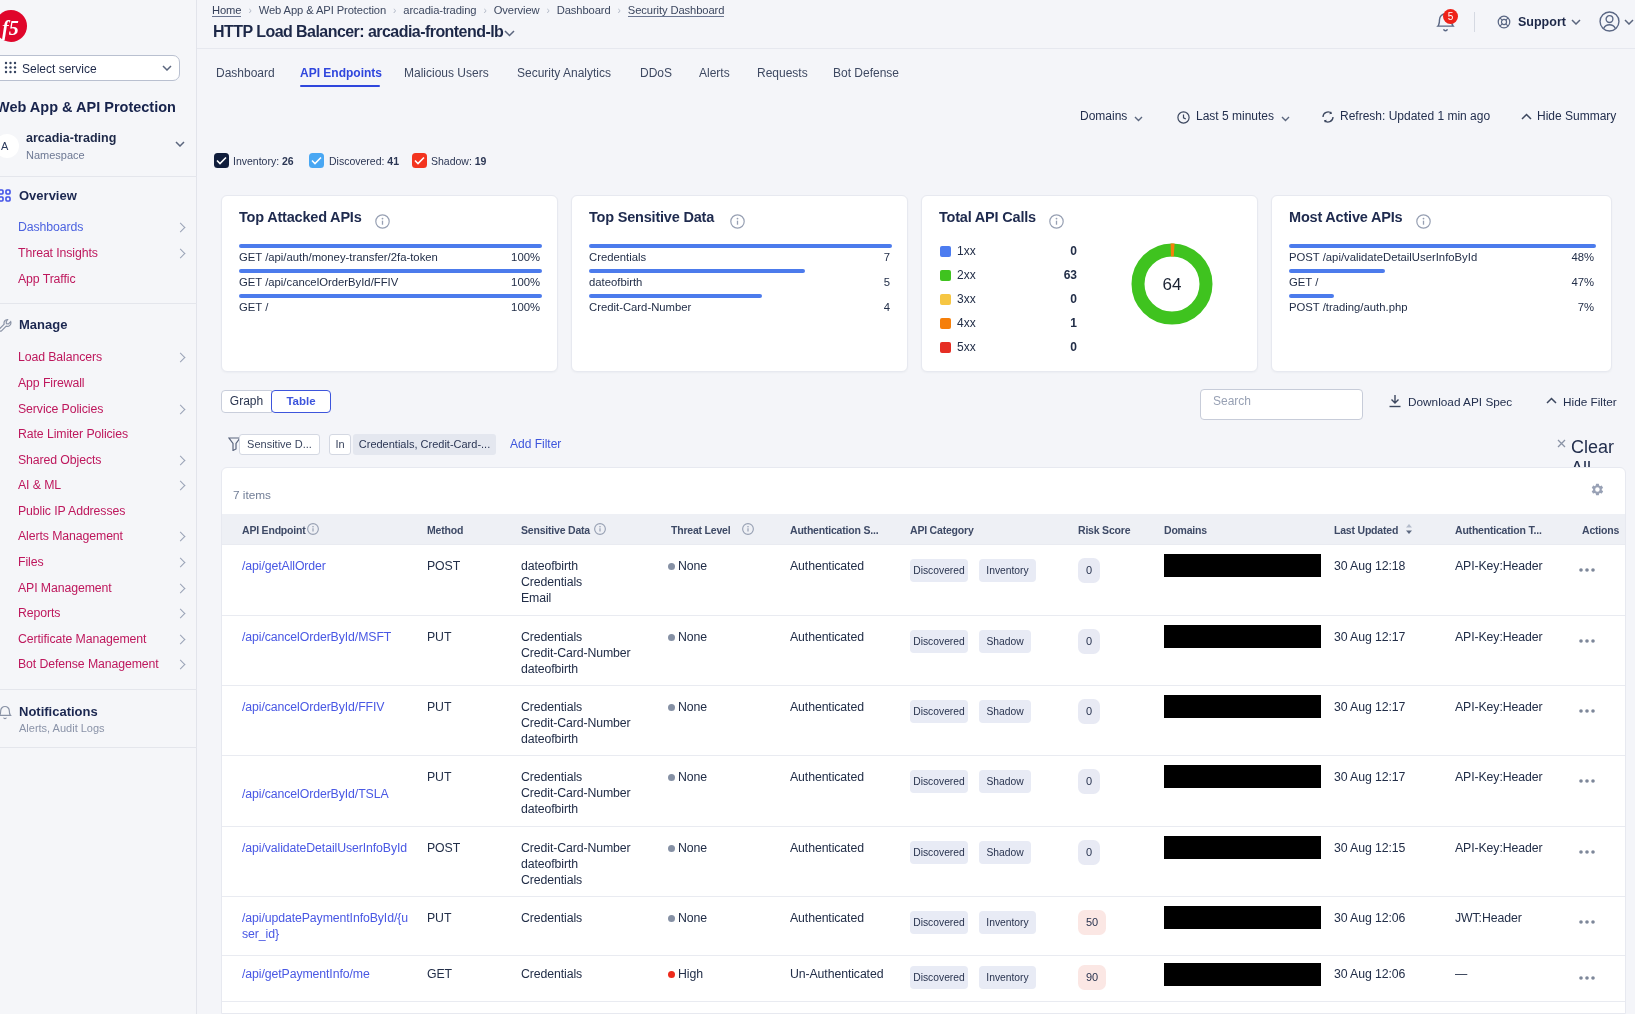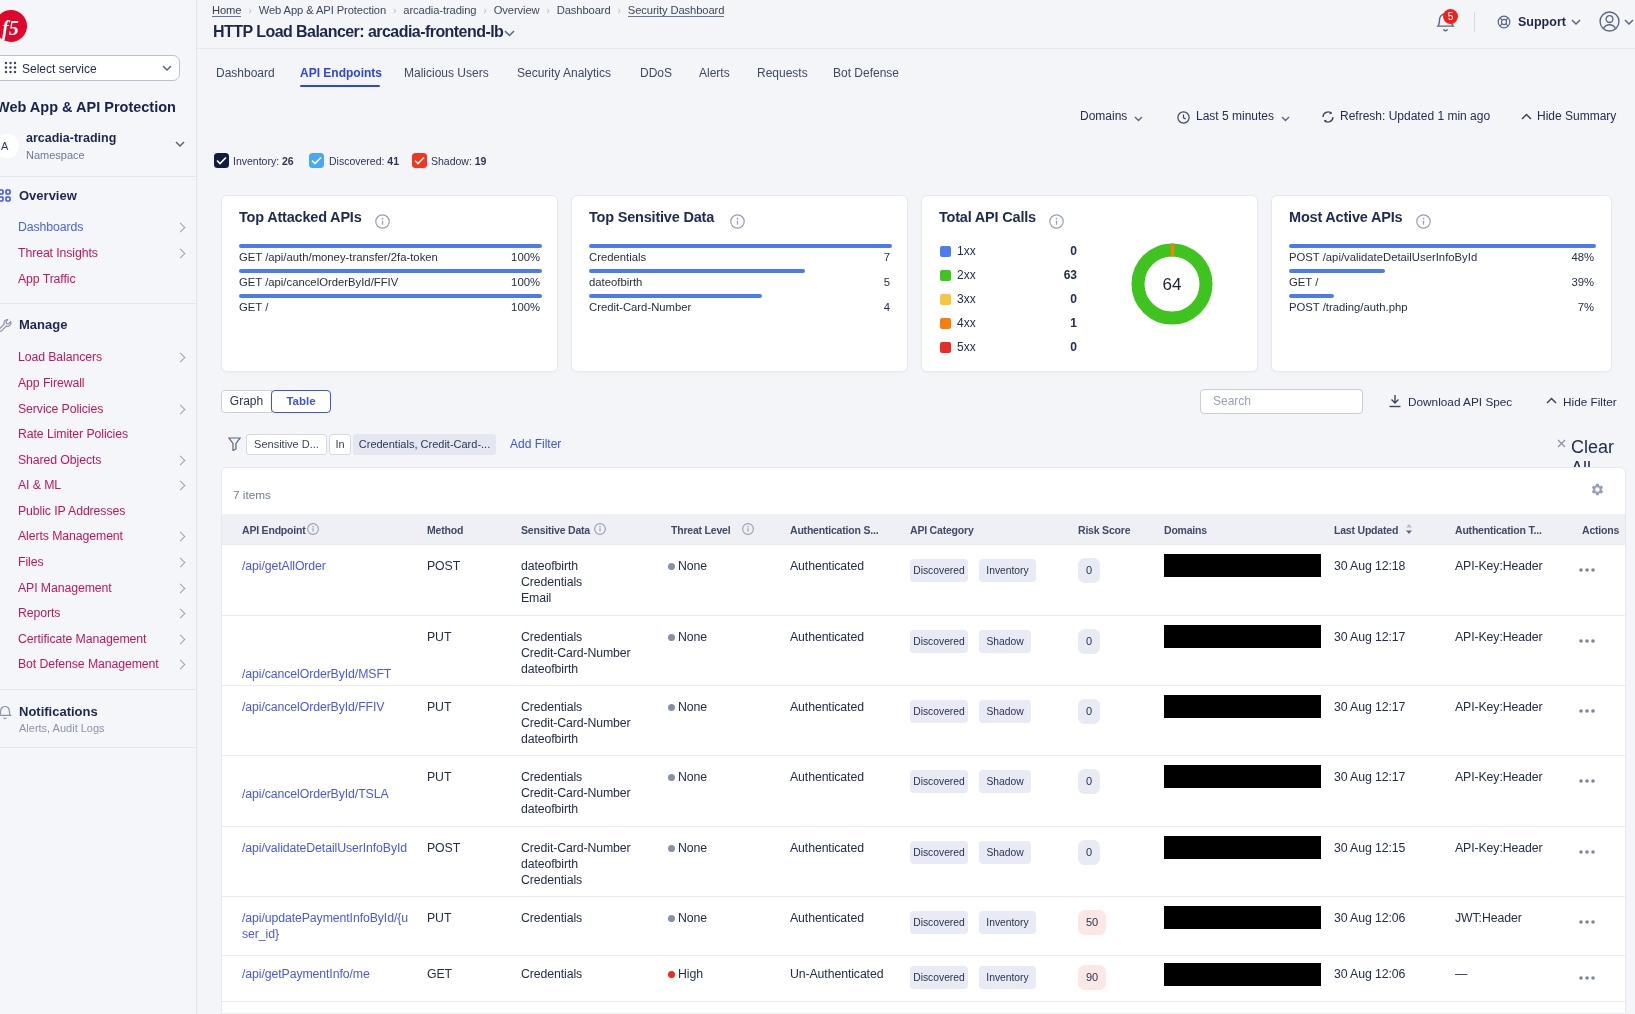--- a/index.html
+++ b/index.html
@@ -39,21 +39,21 @@
 .cardtitle { position:absolute; left:17px; top:13px; font-size:14.5px; font-weight:bold; letter-spacing:-0.2px; color:#1e2a4e; }
 .bar { position:absolute; left:17px; height:4px; background:#4c7bec; border-radius:2px; }
 .brow { position:absolute; left:17px; right:17px; font-size:11.3px; color:#222e48; }
 .brow .v { float:right; }
 .leg { position:absolute; font-size:12px; color:#222e48; }
 .legsq { position:absolute; width:11px; height:11px; border-radius:2px; }
 .legval { position:absolute; font-size:12px; font-weight:bold; color:#222e48; text-align:right; width:30px; }
 
 
 .btn { position:absolute; top:390px; height:23px; background:#fff; font-size:13px; line-height:21px; text-align:center; }
-#search { position:absolute; left:1200px; top:389px; width:163px; height:25px; border:1px solid #c7ccd9; border-radius:4px; background:#fff; font-size:12px; color:#98a1b4; line-height:23px; padding-left:12px; }
+#search { position:absolute; left:1200px; top:389px; width:163px; height:31px; border:1px solid #c7ccd9; border-radius:4px; background:#fff; font-size:12px; color:#98a1b4; line-height:23px; padding-left:12px; }
 .toolt { position:absolute; top:395px; font-size:11.8px; color:#232f4e; }
 
 
 .fbox { position:absolute; top:434px; height:21px; background:#fff; border:1px solid #d4d8e2; border-radius:3px; font-size:11px; color:#3a455f; line-height:19px; text-align:center; }
 .fchip { position:absolute; top:434px; height:21px; background:#e4e7ef; border-radius:3px; font-size:11px; color:#2b3654; line-height:21px; text-align:center; }
 
 
 #tcard { position:absolute; left:221px; top:467px; width:1405px; height:547px; background:#fff; border:1px solid #e7e9f0; border-radius:6px 6px 0 0; }
 #thead { position:absolute; left:0; top:46px; width:1403px; height:30px; background:#eef0f5; }
 .th { position:absolute; top:10px; font-size:10.5px; font-weight:bold; letter-spacing:-0.2px; color:#3e4a66; }
@@ -303,42 +303,42 @@
 <div class="card" style="left:1271px;width:341px;">
   <div class="cardtitle">Most Active APIs</div>
   <svg class="abs" style="left:144px;top:18px" width="15" height="15" viewBox="0 0 15 15">
       <circle cx="7.5" cy="7.5" r="6.7" fill="none" stroke="#97a0b3" stroke-width="1.2"></circle>
       <path d="M7.5 6.7v4" stroke="#97a0b3" stroke-width="1.3"></path>
       <circle cx="7.5" cy="4.6" r=".9" fill="#97a0b3"></circle>
     </svg>
   <div class="bar" style="top:48px;width:307px;"></div>
   <div class="brow" style="top:55px;">POST /api/validateDetailUserInfoById<span class="v">48%</span></div>
   <div class="bar" style="top:73px;width:96px;"></div>
-  <div class="brow" style="top:80px;">GET /<span class="v">39%</span></div>
+  <div class="brow" style="top:80px;">GET /<span class="v">47%</span></div>
   <div class="bar" style="top:98px;width:45px;"></div>
   <div class="brow" style="top:105px;">POST /trading/auth.php<span class="v">7%</span></div>
 </div>
 
 <div class="btn" style="left:221px;width:51px;border:1px solid #c9cedb;border-radius:4px 0 0 4px;color:#2a3550;font-size:12px;">Graph</div>
 <div class="btn" style="left:271px;width:60px;border:1.5px solid #3d55dc;border-radius:4px;color:#3d55dc;font-weight:bold;line-height:20px;font-size:11.5px;">Table</div>
 <div id="search">Search</div>
 <svg class="abs" style="left:1388px;top:394px" width="14" height="15" viewBox="0 0 14 15">
     <path d="M7 1v8M3.5 5.5L7 9l3.5-3.5" fill="none" stroke="#3c475f" stroke-width="1.4"></path>
     <path d="M1.5 12.5h11" stroke="#3c475f" stroke-width="1.4"></path>
   </svg>
 <div class="toolt" style="left:1408px;">Download API Spec</div>
 <svg class="abs" style="left:1546px;top:397px" width="11" height="7" viewBox="0 0 11 7">
     <path d="M1 6l4.5-4.5L10 6" stroke="#3c475f" stroke-width="1.5" fill="none"></path>
   </svg>
 <div class="toolt" style="left:1563px;">Hide Filter</div>
 
 <svg class="abs" style="left:228px;top:437px" width="13" height="14" viewBox="0 0 13 14">
     <path d="M1 1h11L8 6.5V12l-3 1.5v-7z" fill="none" stroke="#5b667e" stroke-width="1.2"></path>
   </svg>
-<div class="fbox" style="left:246px;width:81px;">Sensitive D...</div>
+<div class="fbox" style="left:239px;width:81px;">Sensitive D...</div>
 <div class="fbox" style="left:329px;width:22px;">In</div>
 <div class="fchip" style="left:353px;width:143px;">Credentials, Credit-Card-...</div>
 <div class="abs" style="left:510px;top:437px;font-size:12px;color:#3d55dc;">Add Filter</div>
 <svg class="abs" style="left:1557px;top:439px" width="9" height="9" viewBox="0 0 9 9">
     <path d="M1 1l7 7M8 1l-7 7" stroke="#8a93a6" stroke-width="1.3"></path>
   </svg>
 <div class="abs" style="left:1571px;top:437px;font-size:18px;color:#232f4e;">Clear All</div>
 
 <div id="tcard">
   <div class="abs" style="left:11px;top:20px;font-size:11.8px;color:#717d96;">7 items</div>
@@ -393,21 +393,21 @@
     <svg class="abs" style="left:1357px;top:23px" width="16" height="4" viewBox="0 0 16 4">
         <g fill="#7d8799">
           <circle cx="2" cy="2" r="1.8"></circle>
           <circle cx="8" cy="2" r="1.8"></circle>
           <circle cx="14" cy="2" r="1.8"></circle>
         </g>
       </svg>
   </div>
 
   <div class="trow" style="top:147px;height:70px;">
-    <div class="td tlink" style="left:20px;top:13px;margin-top:37px;">/api/cancelOrderById/MSFT</div>
+    <div class="td tlink" style="left:20px;top:13px;">/api/cancelOrderById/MSFT</div>
     <div class="td" style="left:205px;top:13px;">PUT</div>
     <div class="td" style="left:299px;top:13px;">Credentials<br>Credit-Card-Number<br>dateofbirth</div>
     <div class="td" style="left:446px;top:13px;"><span class="dot" style="background:#8691a5;"></span>None</div>
     <div class="td" style="left:568px;top:13px;">Authenticated</div>
     <div class="chip" style="left:688px;top:14px;width:58px;">Discovered</div>
     <div class="chip" style="left:757px;top:14px;width:52px;">Shadow</div>
     <div class="risk" style="left:856px;top:13px;">0</div>
     <div class="redact" style="top:9px;"></div>
     <div class="td" style="left:1112px;top:13px;">30 Aug 12:17</div>
     <div class="td" style="left:1233px;top:13px;">API-Key:Header</div>

